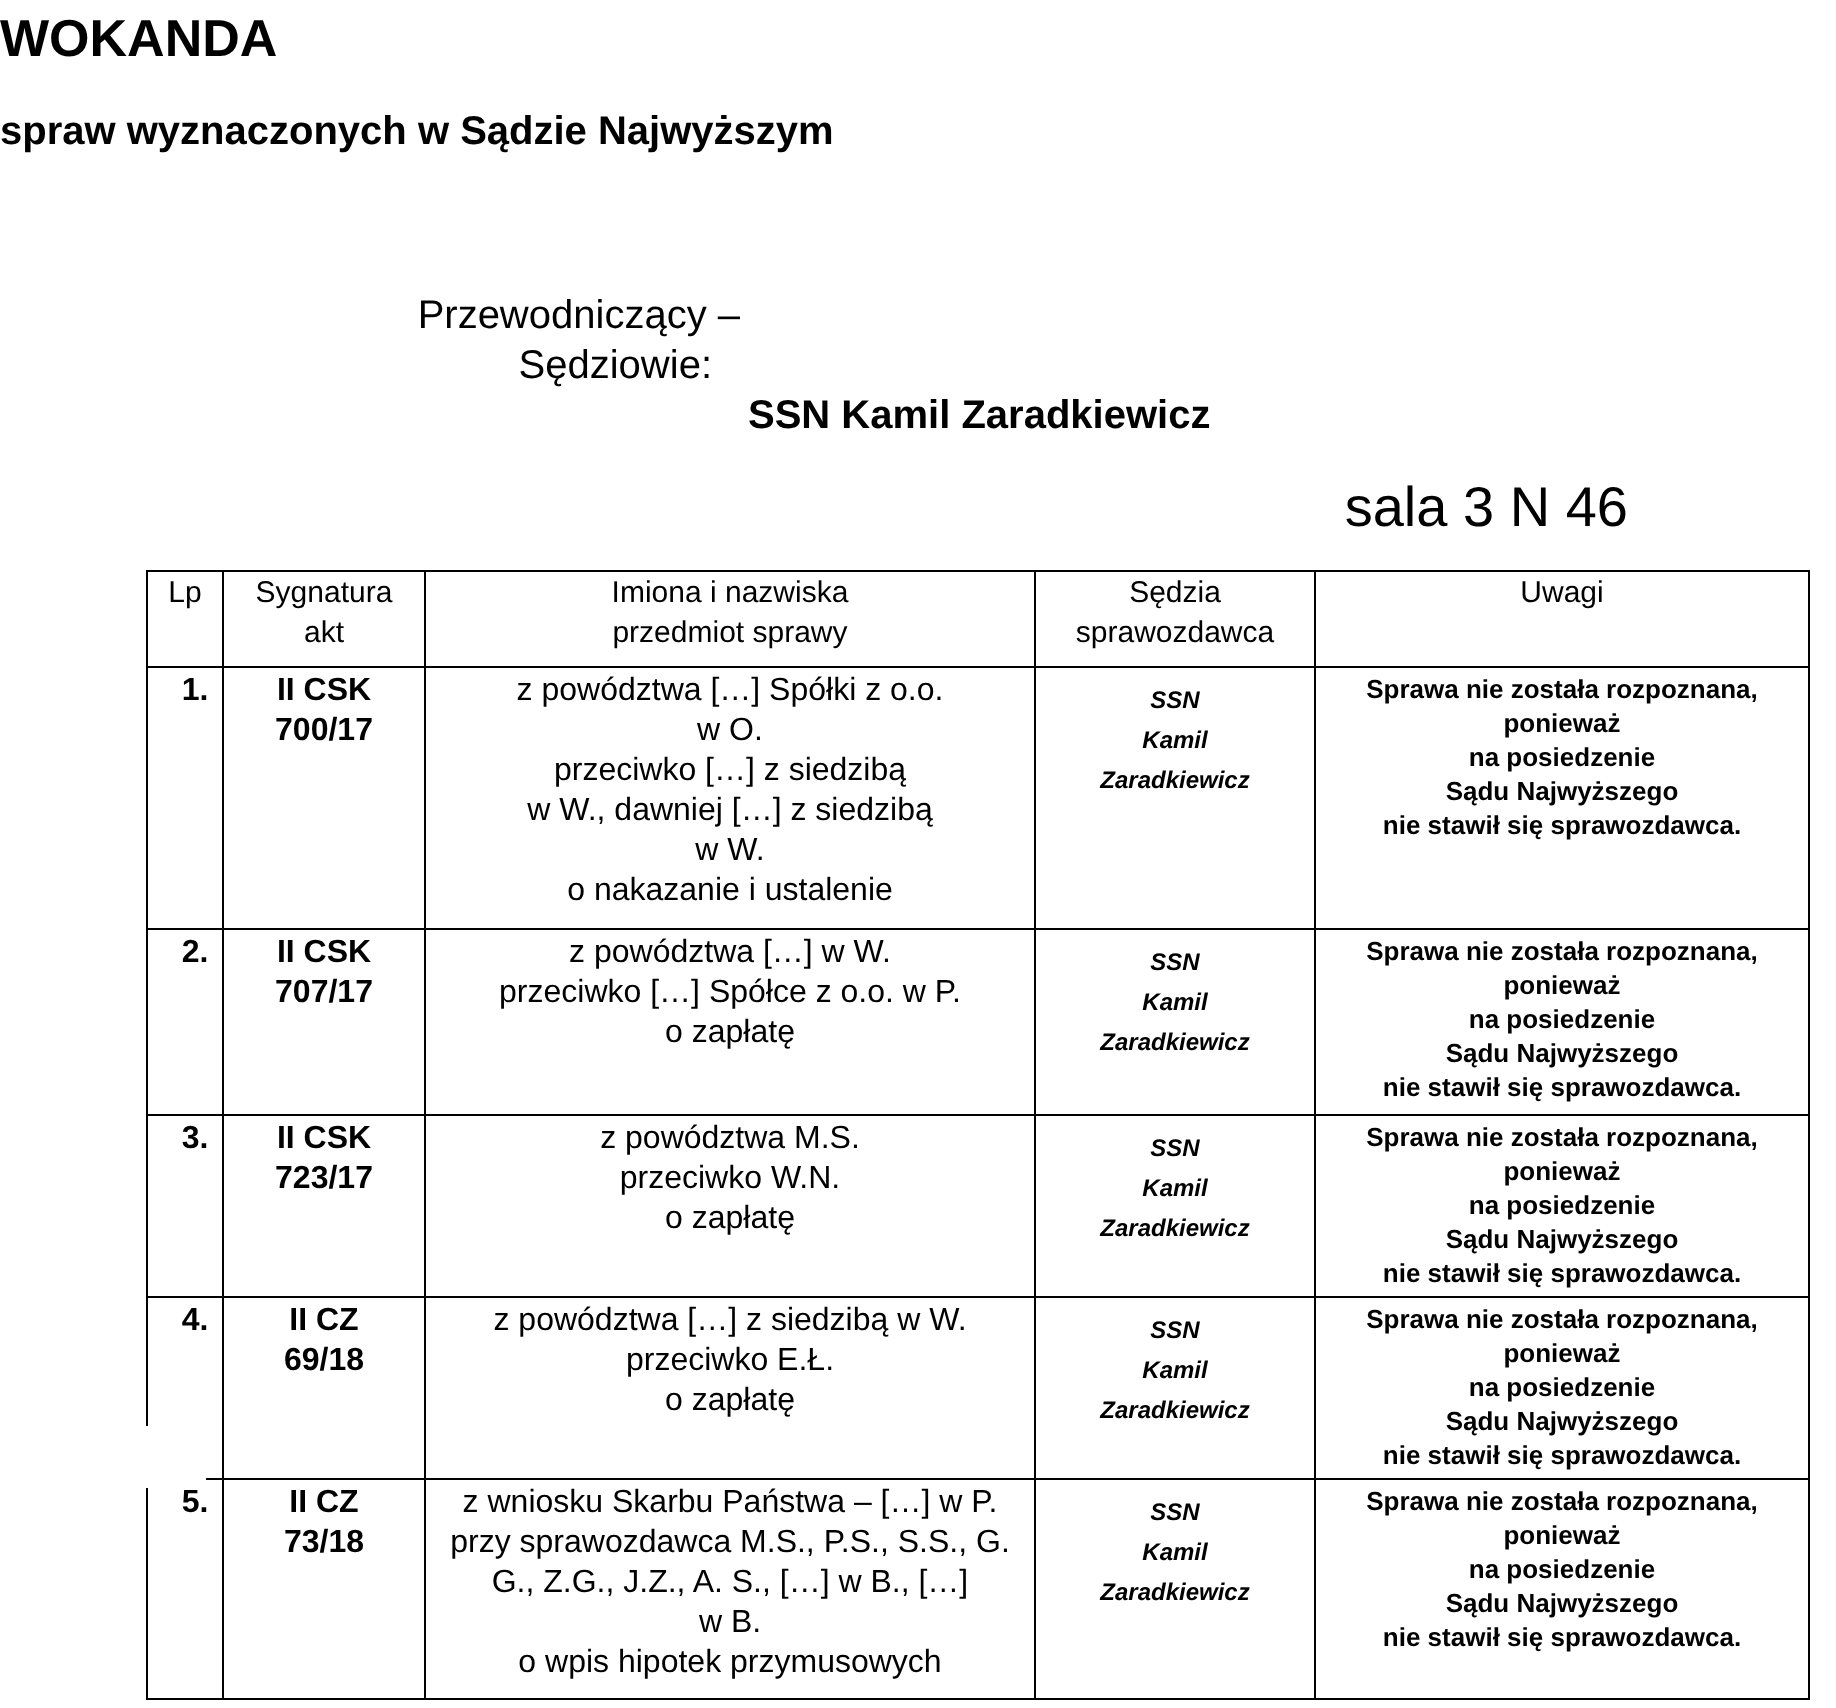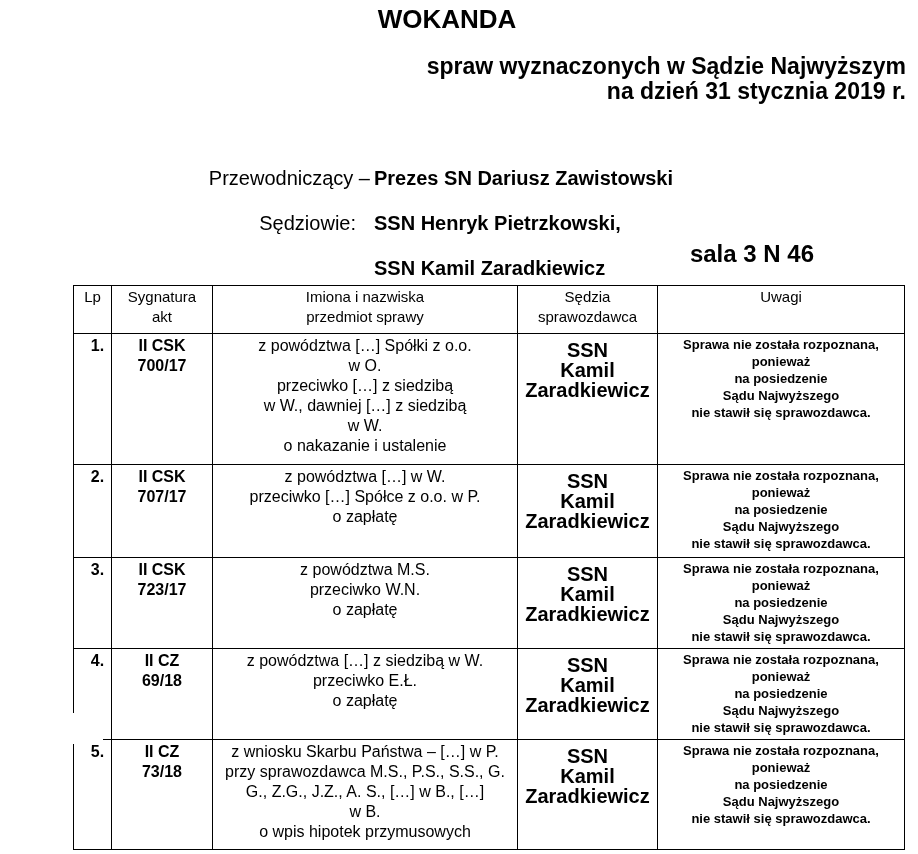--- a/index.html
+++ b/index.html
@@ -1,73 +1,70 @@
 <!DOCTYPE html>
 <html><head>
 <meta charset="utf-8">
 <style>
   html, body { margin: 0; padding: 0; background: #ffffff; }
   body {
     width: 918px; height: 854px; position: relative; overflow: hidden;
     font-family: "Liberation Sans", sans-serif; color: #000;
   }
   .title {
-    position: absolute; left: 0; width: 894px; top: 3px; text-align: center;
+    position: absolute; left: 0; width: 894px; top: 3px; text-align: left;
     font-size: 26px; font-weight: bold; line-height: 32px;
   }
   .subtitle {
-    position: absolute; left: 12px; width: 894px; top: 54px; text-align: right;
-    font-size: 23px; font-weight: bold; line-height: 24.5px;
+    position: absolute; left: 0; width: 894px; top: 54px; text-align: left;
+    font-size: 20px; font-weight: bold; line-height: 24.5px;
   }
   .panel {
     position: absolute; left: 0; top: 146px; width: 918px; font-size: 20px; line-height: 25px;
   }
-  .panel .row { position: relative; height: 25px; margin-top: 20px; }
+  .panel .row { position: relative; height: 25px; }
   .panel .lbl { position: absolute; right: 562px; white-space: nowrap; }
   .panel .val { position: absolute; left: 374px; font-weight: bold; white-space: nowrap; }
   .panel .lbl.chair { right: 548px; }
   .room {
-    position: absolute; right: 104px; top: 242px; font-size: 24px; font-weight: bold; line-height: 24px;
+    position: absolute; right: 104px; top: 242px; font-size: 28px; font-weight: normal; line-height: 24px;
   }
   table.wokanda {
     position: absolute; left: 73px; top: 285px; border-collapse: collapse; table-layout: fixed;
     width: 831px;
   }
   table.wokanda td, table.wokanda th {
     border: 1.5px solid #000; vertical-align: top; text-align: center; padding: 0;
   }
   table.wokanda th {
     font-size: 15px; font-weight: normal; line-height: 20px; padding-top: 1px; height: 46px;
   }
   td.lp { font-weight: bold; font-size: 16px; line-height: 20px; text-align: left; padding-left: 10px !important; padding-top: 2px !important; }
   td.sig { font-weight: bold; font-size: 16px; line-height: 20px; padding-top: 2px !important; }
   td.desc { font-size: 16px; line-height: 20px; padding-top: 2px !important; }
-  td.judge { font-weight: bold; font-size: 20px; line-height: 20px; padding-top: 6px !important; }
+  td.judge { font-weight: bold; font-size: 12px; line-height: 20px; padding-top: 6px !important; font-style: italic; }
   td.notes { font-weight: bold; font-size: 13px; line-height: 17px; padding-top: 2px !important; }
   td.desc div, td.notes div, td.judge div, td.sig div { white-space: nowrap; }
   .gap-mask { position: absolute; background: #fff; }
 </style>
 </head>
 <body>
 
 <div class="title">WOKANDA</div>
 
 <div class="subtitle">
   <div>spraw wyznaczonych w Sądzie Najwyższym</div>
-  <div>na dzień 31 stycznia 2019 r.</div>
 </div>
 
 <div class="panel">
   <div class="row">
     <span class="lbl chair">Przewodniczący –</span>
-    <span class="val">Prezes SN Dariusz Zawistowski</span>
   </div>
   <div class="row">
     <span class="lbl">Sędziowie:</span>
-    <span class="val">SSN Henryk Pietrzkowski,</span>
   </div>
   <div class="row">
     <span class="val">SSN Kamil Zaradkiewicz</span>
   </div>
 </div>
 
 <div class="room">sala 3 N 46</div>
 
 <table class="wokanda">
   <colgroup>

